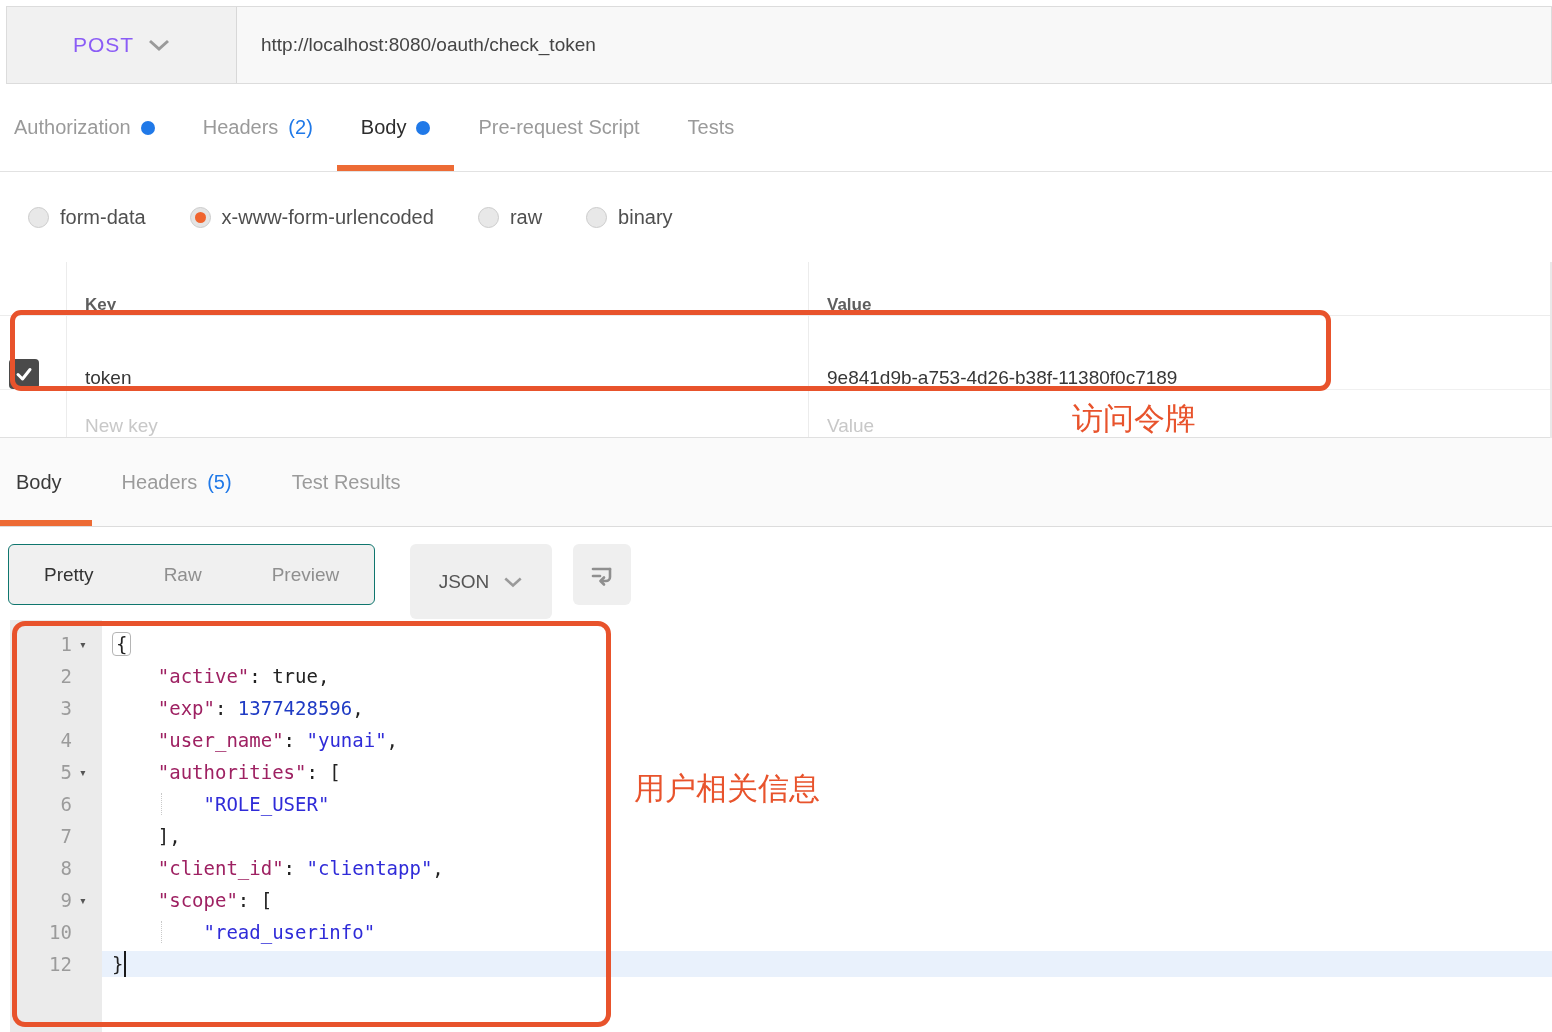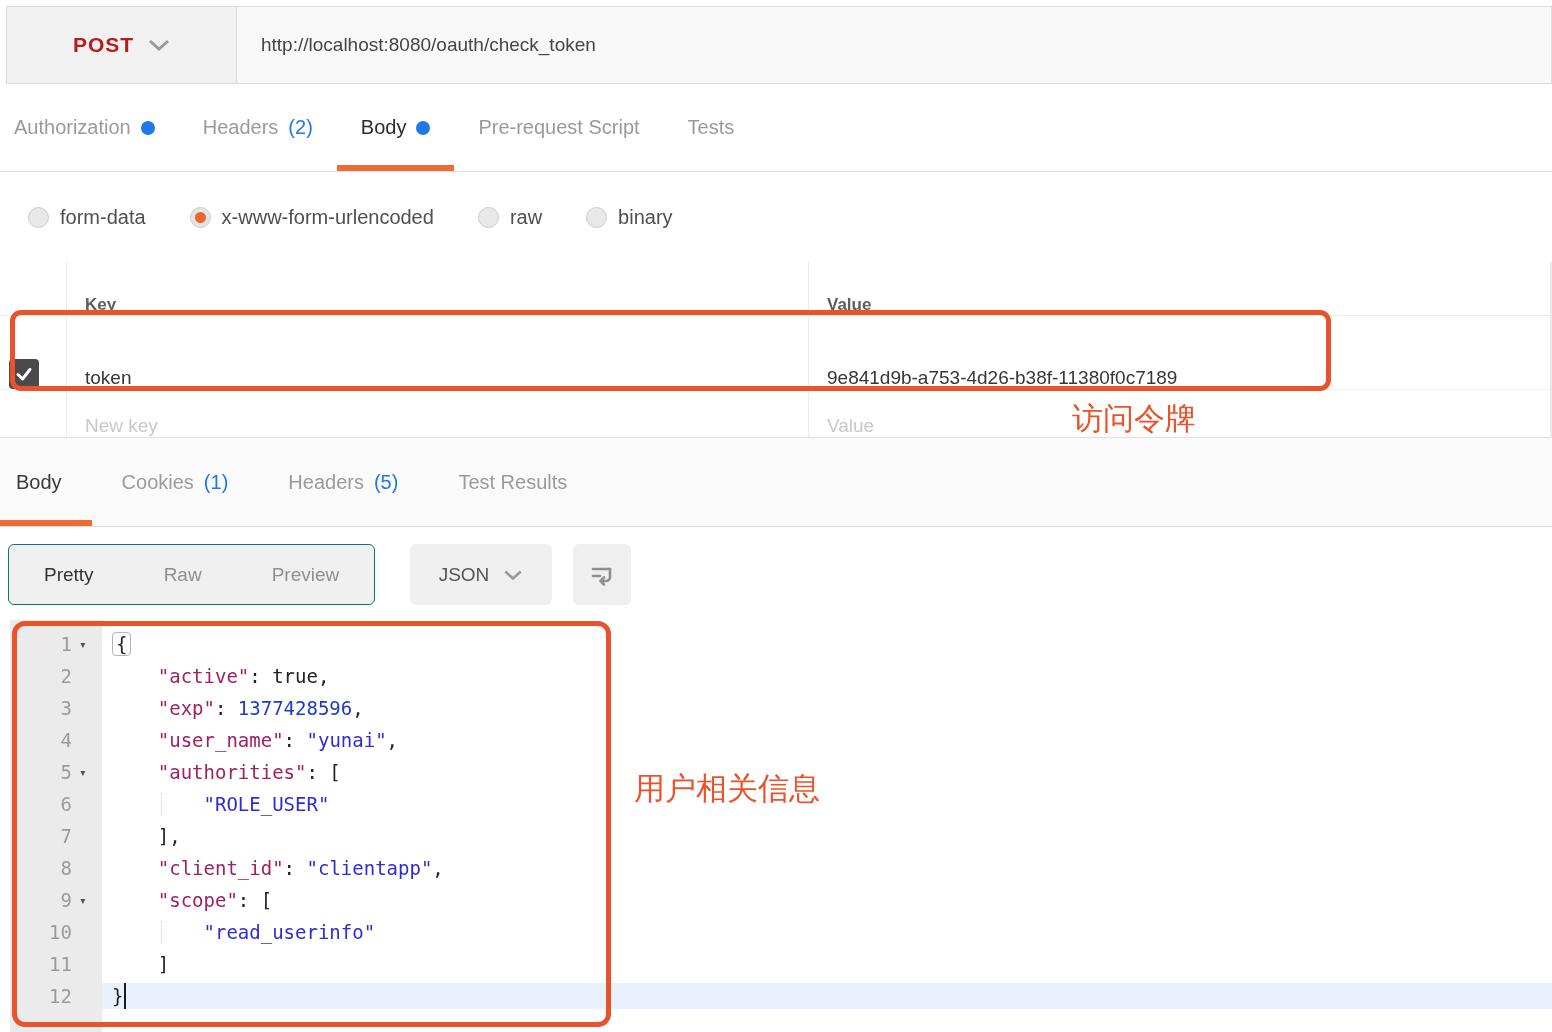--- a/index.html
+++ b/index.html
@@ -5,21 +5,21 @@
   * { margin:0; padding:0; box-sizing:border-box; }
   html,body { background:#fff; }
   body { font-family:"Liberation Sans", sans-serif; }
   #page { position:relative; width:1552px; height:1032px; background:#fff; overflow:hidden; }
 
   
   .topbar { position:absolute; left:6px; right:0; top:6px; height:78px; display:flex;
             border:1px solid #dcdcdc; background:#f7f7f7; }
   .method-box { width:230px; background:#f1f1f1; border-right:1px solid #d8d8d8;
                 display:flex; align-items:center; justify-content:center; gap:14px; cursor:pointer; }
-  .method-label { font-size:21px; font-weight:700; letter-spacing:1px; color:#b91c1c; }
+  .method-label { font-size:21px; font-weight:400; letter-spacing:1px; color:#8b5cf6; }
   .url-box { flex:1; display:flex; align-items:center; padding-left:24px; background:#f8f8f8; }
   .url-text { font-size:19px; color:#454545; }
   .chev { width:22px; height:14px; }
   .chev polyline { fill:none; stroke:#9a9a9a; stroke-width:3; }
 
   
   .req-tabs { position:absolute; left:0; right:0; top:84px; height:88px; display:flex;
               align-items:center; padding-left:14px; border-bottom:1px solid #e2e2e2; background:#fff; }
   .rtab { position:relative; height:100%; display:flex; align-items:center; gap:10px;
           padding:0 24px; font-size:20px; color:#9a9a9a; cursor:pointer; }
@@ -65,21 +65,21 @@
   .ptab.active { color:#3a3a3a; }
   .ptab .count { color:#2079e8; }
   .ptab.active::after { content:""; position:absolute; left:0; right:0; bottom:0; height:6px; background:#ed6b35; }
 
   
   .view-bar { position:absolute; left:0; right:0; top:527px; height:93px; background:#fff; }
   .seg-group { position:absolute; left:8px; top:17px; height:61px; display:flex; align-items:stretch;
                background:#f0f0f0; border:1px solid #0f766e; border-radius:6px; overflow:hidden; }
   .seg-btn { display:flex; align-items:center; padding:0 35px; font-size:19px; color:#8f8f8f; cursor:pointer; }
   .seg-btn.active { color:#333; }
-  .fmt-select { position:absolute; left:410px; top:17px; height:61px; width:142px; background:#efefef;
+  .fmt-select { position:absolute; left:410px; top:17px; height:75px; width:142px; background:#efefef;
                 border-radius:6px; display:flex; align-items:center; justify-content:center; gap:14px;
                 font-size:19px; color:#555; cursor:pointer; }
   .wrap-btn { position:absolute; left:573px; top:17px; width:58px; height:61px; background:#efefef;
               border-radius:6px; display:flex; align-items:center; justify-content:center; cursor:pointer; }
   .wrap-btn svg { width:30px; height:30px; }
   .wrap-btn path { fill:none; stroke:#8f8f8f; stroke-width:2.6; stroke-linecap:round; stroke-linejoin:round; }
 
   
   .code-area { position:absolute; left:0; right:0; top:620px; bottom:0; background:#fff; }
   .gutter-bg { position:absolute; left:10px; top:0; bottom:0; width:92px; background:#ebebeb; }
@@ -199,24 +199,20 @@
       </div>
     </div>
   </div>
 
   <div class="resp-header">
     <div class="resp-tabs">
         <div class="ptab active">
           <span>Body</span>
         </div>
         <div class="ptab">
-          <span>Cookies</span>
-          <span class="count">(1)</span>
-        </div>
-        <div class="ptab">
           <span>Headers</span>
           <span class="count">(5)</span>
         </div>
         <div class="ptab">
           <span>Test Results</span>
         </div>
       </div>
   </div>
 
   <div class="view-bar">
@@ -313,27 +309,20 @@
           </div>
           <div class="codetxt"><span class="seg-plain">    </span><span class="seg-key">"scope"</span><span class="seg-plain">: [</span></div>
         </div>
         <div class="crow">
           <div class="gut">
             <span class="ln">10</span>
             <span class="fold"></span>
           </div>
           <div class="codetxt guide"><span class="seg-plain">        </span><span class="seg-str">"read_userinfo"</span></div>
         </div>
-        <div class="crow">
-          <div class="gut">
-            <span class="ln">11</span>
-            <span class="fold"></span>
-          </div>
-          <div class="codetxt"><span class="seg-plain">    ]</span></div>
-        </div>
         <div class="crow hl">
           <div class="gut">
             <span class="ln">12</span>
             <span class="fold"></span>
           </div>
           <div class="codetxt"><span class="seg-plain">}</span><span class="cursor"></span></div>
         </div>
       </div>
   </div>
 

